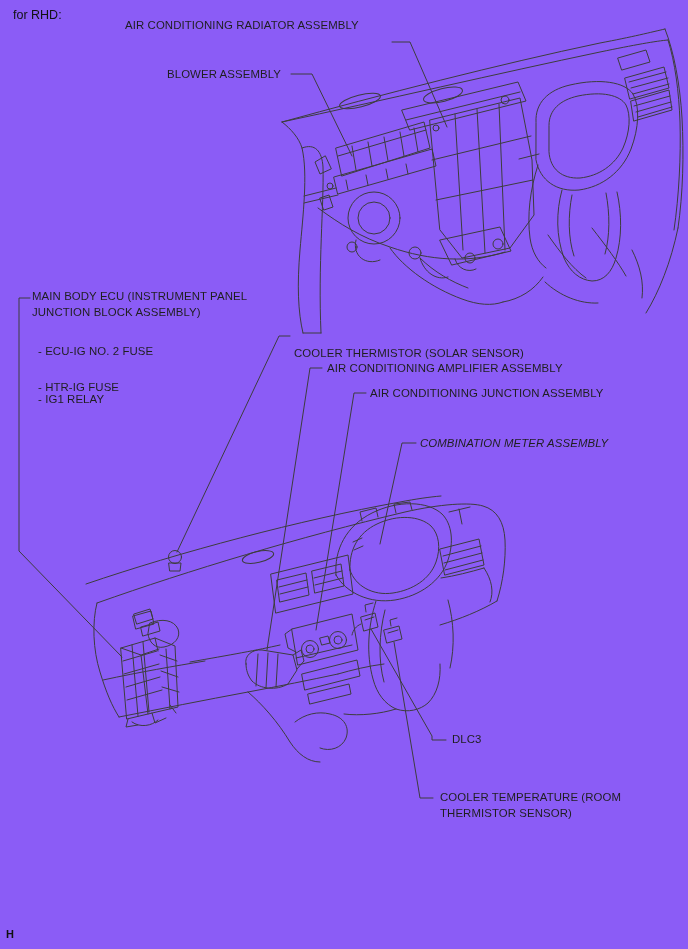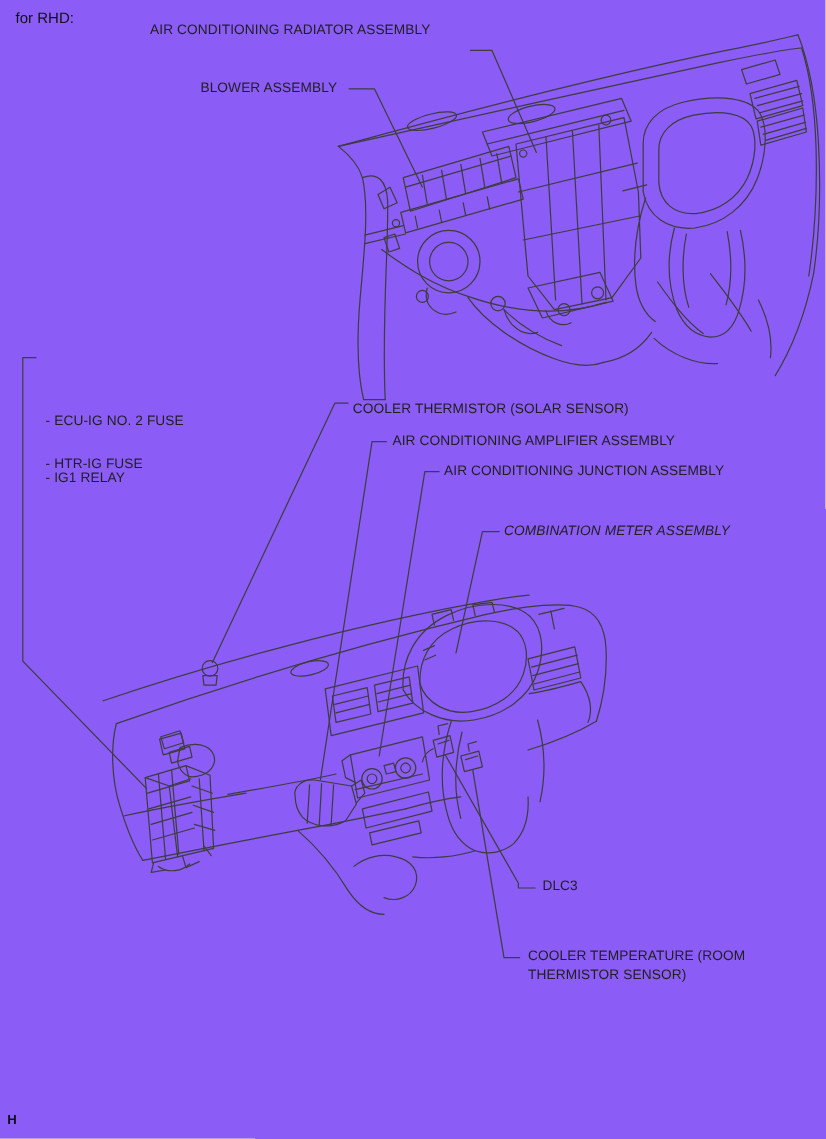--- a/index.html
+++ b/index.html
@@ -194,27 +194,29 @@
     </g>
   </svg>
 
   <div class="note" style="left:13px;top:8px;">for RHD:</div>
 
   <div class="lbl" style="left:125px;top:18px;">AIR CONDITIONING RADIATOR ASSEMBLY</div>
 
   <div class="lbl" style="left:167px;top:67px;">BLOWER ASSEMBLY</div>
 
   <div class="lbl" style="left:32px;top:289px;">
+    <span>MAIN BODY ECU (INSTRUMENT PANEL</span>
+    <span>JUNCTION BLOCK ASSEMBLY)</span>
   </div>
 
   <div class="lbl" style="left:38px;top:344px;">- ECU-IG NO. 2 FUSE</div>
   <div class="lbl" style="left:38px;top:380px;">- HTR-IG FUSE</div>
   <div class="lbl" style="left:38px;top:392px;">- IG1 RELAY</div>
 
-  <div class="lbl" style="left:294px;top:334px;">COOLER THERMISTOR (SOLAR SENSOR)</div>
+  <div class="lbl" style="left:294px;top:346px;">COOLER THERMISTOR (SOLAR SENSOR)</div>
 
   <div class="lbl" style="left:327px;top:361px;">AIR CONDITIONING AMPLIFIER ASSEMBLY</div>
 
   <div class="lbl" style="left:370px;top:386px;">AIR CONDITIONING JUNCTION ASSEMBLY</div>
 
   <div class="lbl" style="left:420px;top:436px;font-style:italic;">COMBINATION METER ASSEMBLY</div>
 
   <div class="lbl" style="left:452px;top:732px;">DLC3</div>
 
   <div class="lbl" style="left:440px;top:790px;">

